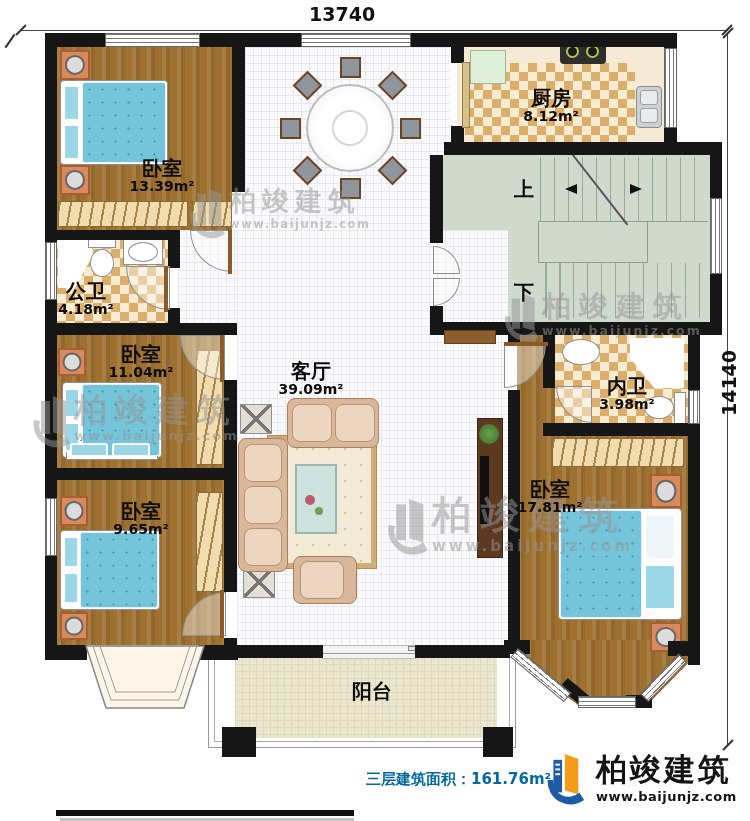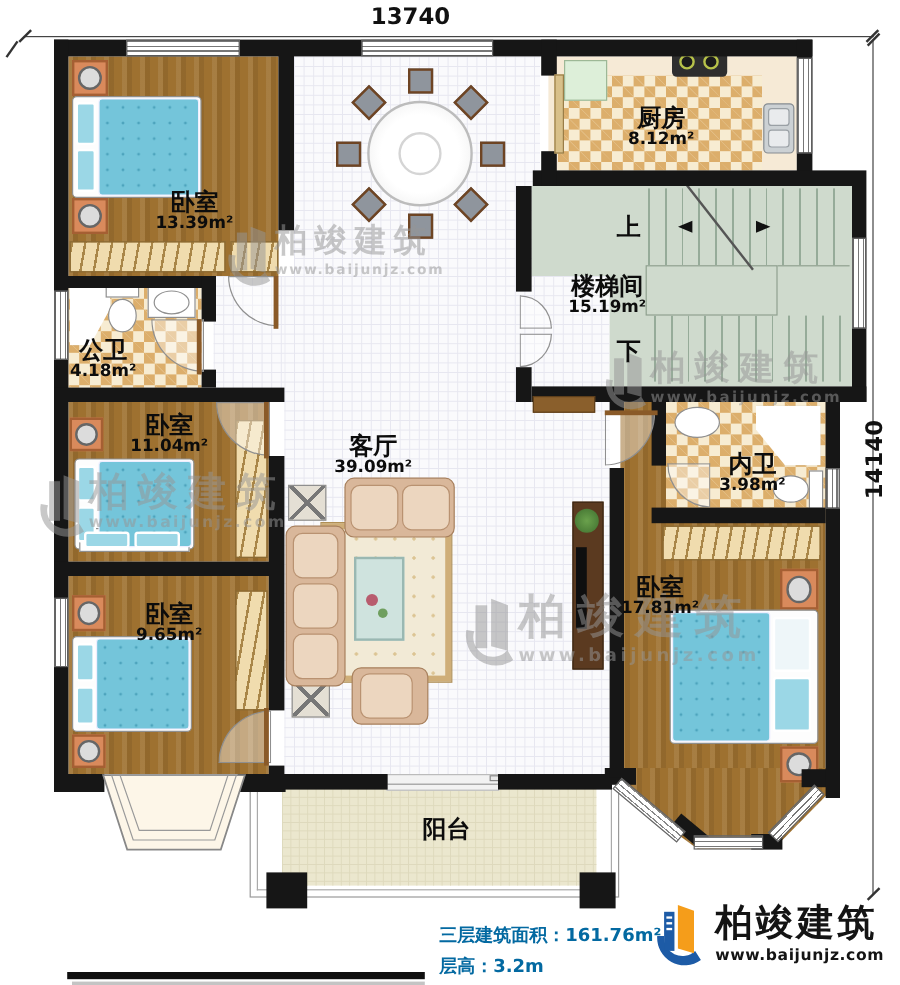--- a/index.html
+++ b/index.html
@@ -311,24 +311,20 @@
   </div>
 
   <div class="rlabel" style="left:162px;top:176px">
     <span class="rname">卧室</span>
     <span class="rarea">13.39m²</span>
   </div>
   <div class="rlabel" style="left:551px;top:106px">
     <span class="rname">厨房</span>
     <span class="rarea">8.12m²</span>
   </div>
-  <div class="rlabel" style="left:506px;top:246px">
-    <span class="rname">楼梯间</span>
-    <span class="rarea">15.19m²</span>
-  </div>
   <div class="rlabel biglabel" style="left:524px;top:189px">上</div>
   <div class="rlabel biglabel" style="left:524px;top:292px">下</div>
   <div class="rlabel" style="left:86px;top:299px">
     <span class="rname">公卫</span>
     <span class="rarea">4.18m²</span>
   </div>
   <div class="rlabel" style="left:141px;top:362px">
     <span class="rname">卧室</span>
     <span class="rarea">11.04m²</span>
   </div>
@@ -359,23 +355,20 @@
   <div class="dimtick" style="left:721px;top:744px;width:14px;height:2px;transform:rotate(-45deg)"></div>
   <div class="dimtext" style="left:696px;top:372px;transform:rotate(-90deg);transform-origin:center">14140</div>
   <div class="dimtick" style="left:2px;top:40px;width:16px;height:2px;transform:rotate(-55deg)"></div>
 
   <div class="abs" style="left:56px;top:810px;width:298px;height:6px;background:#0f0f0f;z-index:70"></div>
   <div class="abs" style="left:60px;top:818px;width:294px;height:3px;background:#c4c4c4;z-index:70"></div>
 
   <div class="titleblock" style="left:366px;top:770px">
     <div class="t-info">
       <span>三层建筑面积：</span><span>161.76m²</span>
-    </div>
-    <div class="t-info" style="margin-top:7px">
-      <span>层高：</span><span>3.2m</span>
     </div>
   </div>
 
   <div class="titleblock" style="left:540px;top:752px;display:flex;gap:10px;align-items:center">
     <svg viewBox="0 0 48 56" width="46" height="54">
       <path d="M8 29 A24 24 0 0 0 46 50 L41 42 A16 16 0 0 1 14 29 Z" fill="#1d5ba6"></path>
       <rect x="14" y="8" width="9" height="34" fill="#1d5ba6"></rect>
       <path d="M26 2 L40 7 L40 44 L26 40 Z" fill="#f59d1a"></path>
       <rect x="16" y="12" width="5" height="2" fill="#fff"></rect>
       <rect x="16" y="17" width="5" height="2" fill="#fff"></rect>

